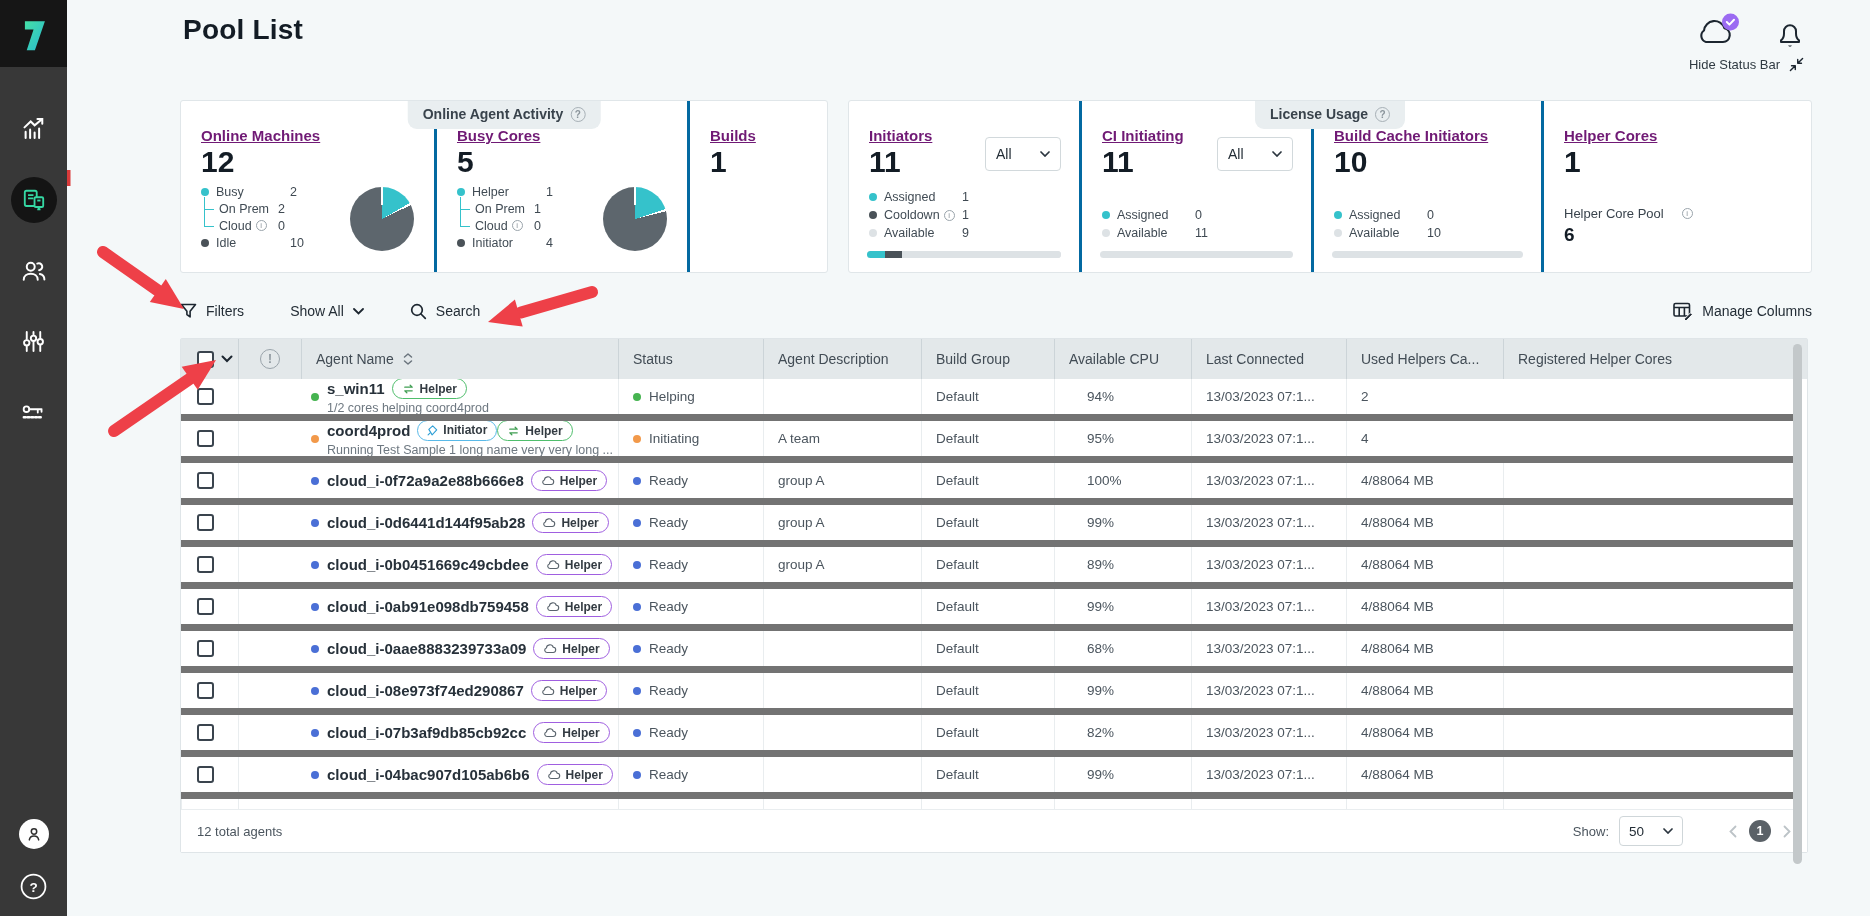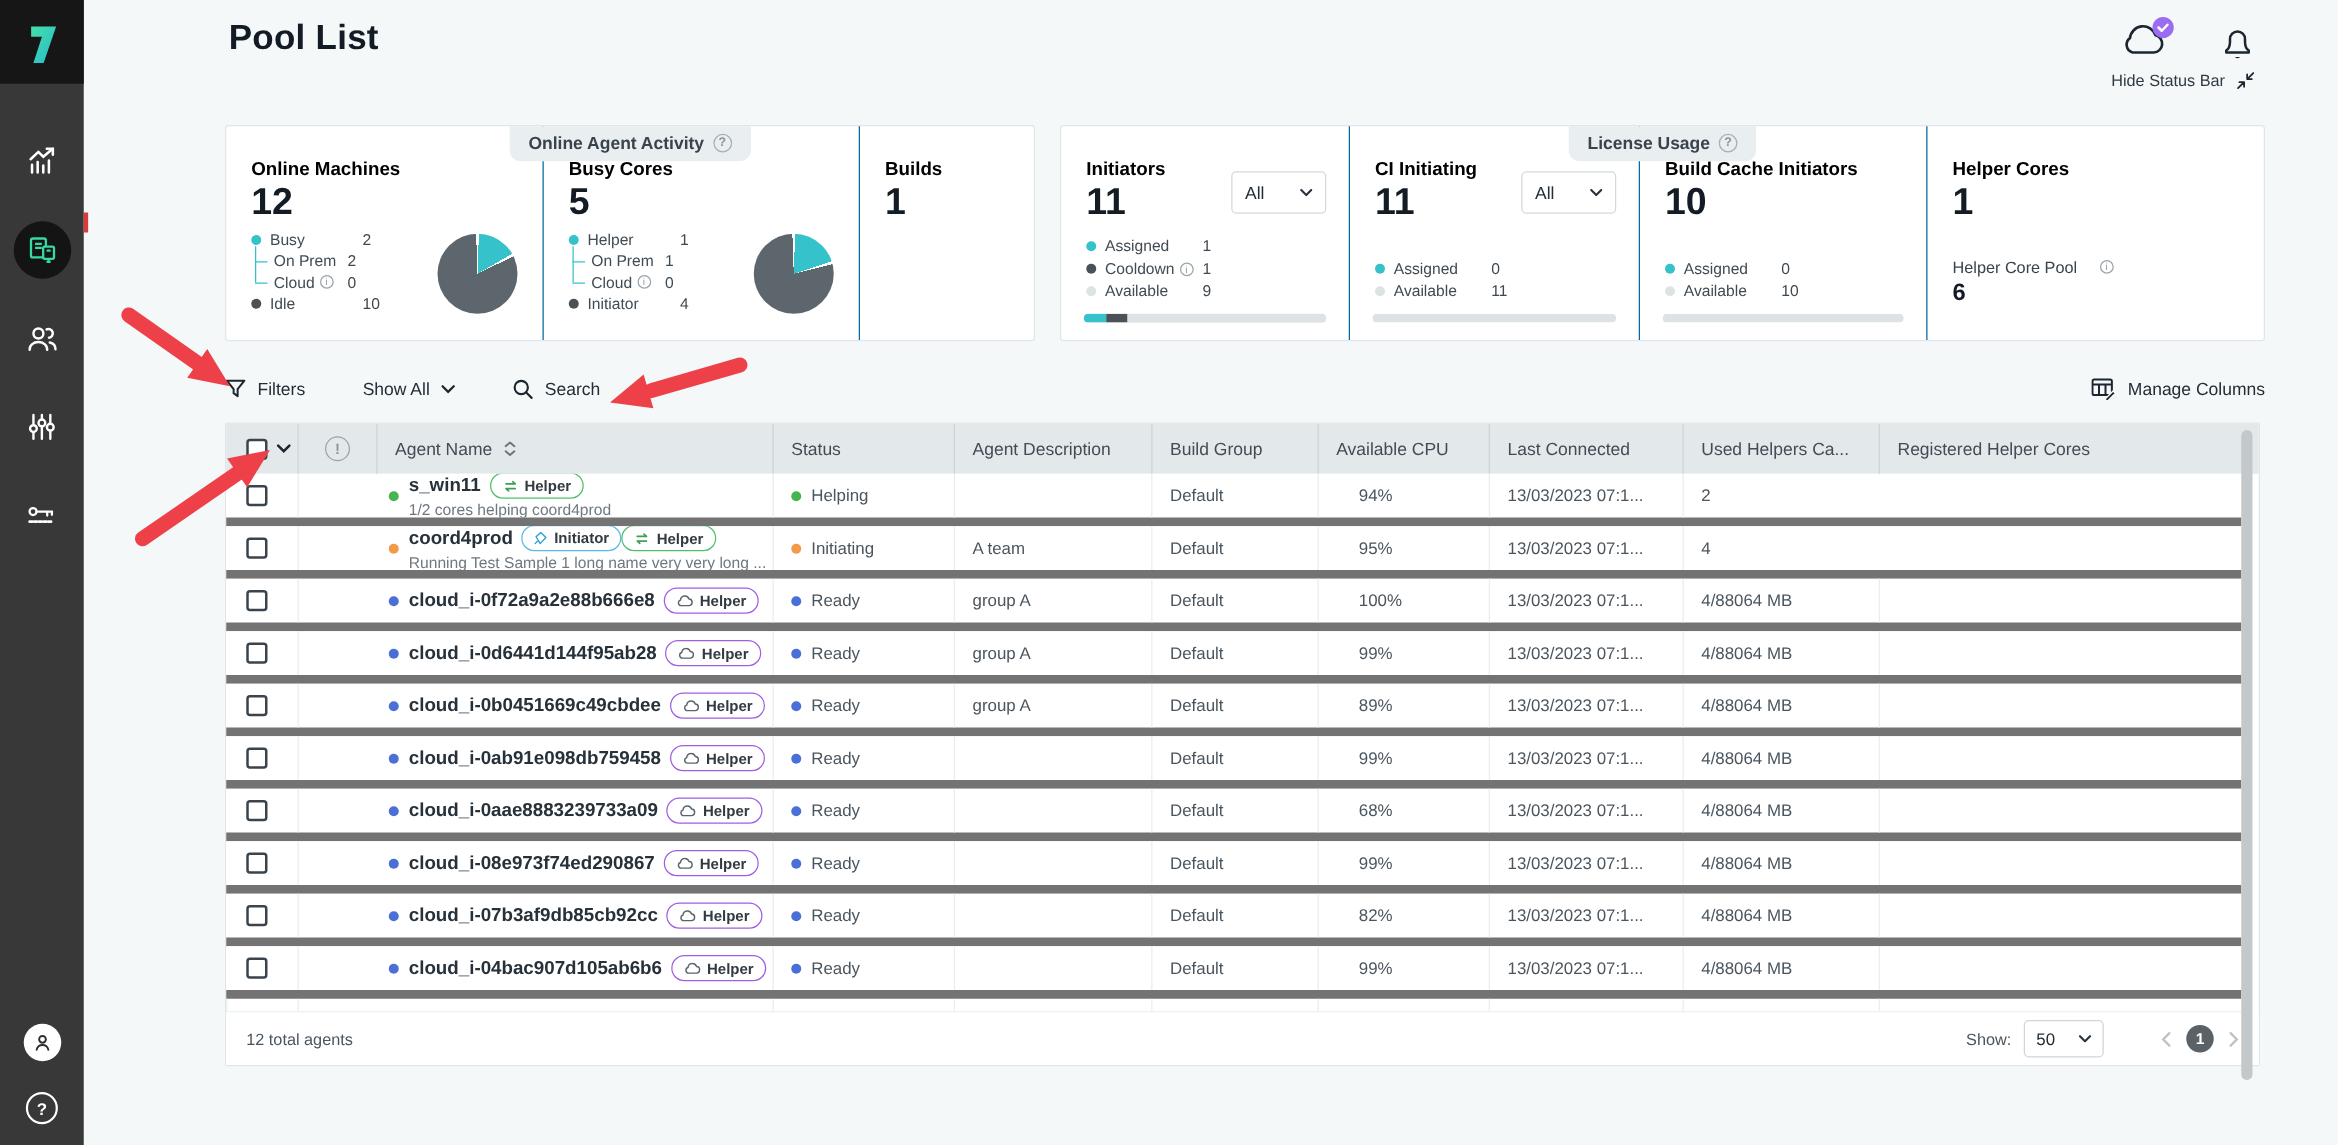--- a/index.html
+++ b/index.html
@@ -22,22 +22,22 @@
 
   
   .panels { position:absolute; left:180px; top:100px; display:flex; gap:20px; height:173px; }
   .panel { position:relative; background:#fff; border:1px solid #e0e6e9; border-radius:3px; height:173px; }
   .panel-online { width:648px; }
   .panel-license { width:964px; }
   .panel-tab { position:absolute; top:0; left:50%; transform:translateX(-50%); background:#e9eef0; padding:5px 15px 7px; border-radius:0 0 9px 9px; font-size:14px; font-weight:700; color:#39434c; display:flex; align-items:flex-end; gap:7px; white-space:nowrap; z-index:2; }
   .qicon { width:15px; height:15px; border-radius:50%; border:1px solid #a7b0b6; color:#8a949b; font-size:10px; font-weight:700; display:inline-flex; align-items:center; justify-content:center; cursor:pointer; }
   .panel-cols { display:flex; height:100%; }
   .pcol { position:relative; padding:26px 20px 14px; height:100%; }
-  .pcol + .pcol { border-left:1px solid #0369a1; }
-  .ptitle { font-size:15px; font-weight:700; color:#000000; }
+  .pcol + .pcol { border-left:3px solid #0369a1; }
+  .ptitle { font-size:15px; font-weight:700; color:#701a75;text-decoration:underline; }
   .pvalue { font-size:30px; font-weight:700; color:#131c25; margin-top:2px; line-height:32px; }
   .pbody { display:flex; align-items:flex-start; margin-top:5px; }
   .legend { width:152px; font-size:12.5px; color:#404b54; }
   .lrow { display:flex; align-items:center; height:17px; }
   .dot { width:8px; height:8px; border-radius:50%; margin-right:7px; flex:none; }
   .lbl { width:74px; display:flex; align-items:center; gap:4px; white-space:nowrap; }
   .val { color:#3f4952; }
   .tree { position:relative; margin-left:3px; }
   .tree::before { content:''; position:absolute; left:0; top:-3px; bottom:8px; width:1px; background:#35c2cb; }
   .tree .lrow { padding-left:15px; position:relative; }

